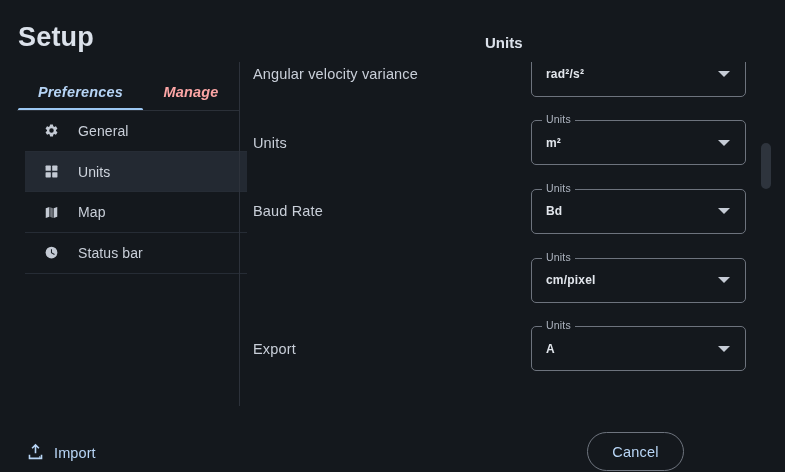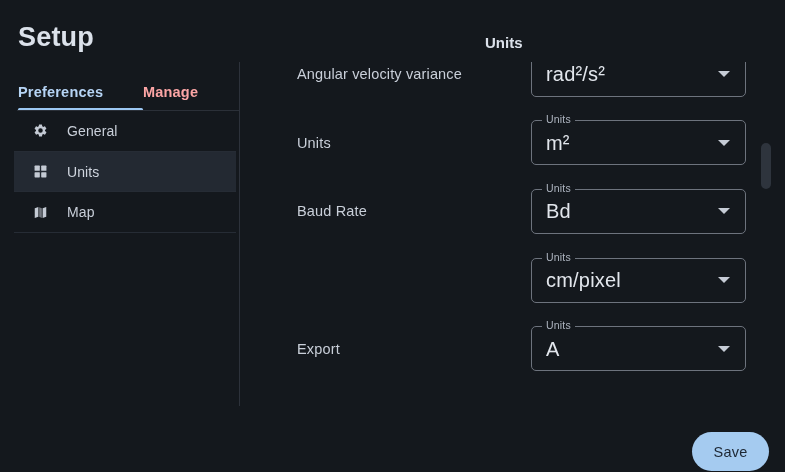--- a/index.html
+++ b/index.html
@@ -39,26 +39,27 @@
   .tabs {
     position: absolute;
     left: 0; top: 72px;
     width: 240px; height: 39px;
     display: flex;
   }
   .tab {
     position: relative;
     display: flex;
     align-items: center;
-    justify-content: flex-start;
+    justify-content: center;
     height: 39px;
     font-size: 14.5px;
     font-weight: bold;
     letter-spacing: .2px;
     cursor: pointer;
+    font-style: italic;
   }
   .tab.tab-prefs { width: 125px; margin-left: 18px; color: #b6d4f5; }
   .tab.tab-manage { width: 96px; color: #fca5a5; }
   .tab.active::after {
     content: "";
     position: absolute;
     left: 0; right: 0; bottom: 0;
     height: 3px;
     background: #9cc7f2;
     border-radius: 2px;
@@ -66,21 +67,21 @@
   .tabs-underline {
     position: absolute;
     left: 17px; top: 110px;
     width: 222px; height: 1px;
     background: #2b3038;
   }
 
   
   .sidebar {
     position: absolute;
-    left: 14px; top: 111px;
+    left: 25px; top: 111px;
     width: 222px;
   }
   .nav-item {
     position: relative;
     display: flex;
     align-items: center;
     height: 40.7px;
     padding-left: 15px;
     cursor: pointer;
     border-bottom: 1px solid #262c35;
@@ -128,21 +129,20 @@
     display: flex;
     align-items: center;
   }
   .setting-label {
     position: absolute;
     left: 13px;
     font-size: 14.5px;
     color: #c9cfd9;
     letter-spacing: .15px;
     white-space: nowrap;
-    margin-left: 44px;
   }
 
   
   .select-field {
     position: absolute;
     left: 291px;
     width: 215px;
     height: 45px;
   }
   .select-outline {
@@ -160,22 +160,22 @@
     background: #14181d;
     font-size: 10.5px;
     color: #aeb5c0;
     line-height: 12px;
     letter-spacing: .2px;
   }
   .select-value {
     position: absolute;
     left: 15px; top: 50%;
     transform: translateY(-48%);
-    font-size: 20px;
-    font-weight: normal;
+    font-size: 12px;
+    font-weight: bold;
     color: #e2e6ec;
     letter-spacing: .2px;
     text-align: right;
   }
   .select-arrow {
     position: absolute;
     right: 16px; top: 50%;
     transform: translateY(-50%);
     width: 0; height: 0;
     border-left: 6px solid transparent;
@@ -291,20 +291,29 @@
       <span class="nav-icon">
         <svg width="15" height="15" viewBox="0 0 24 24" fill="currentColor">
             <path d="M8.6 3.2L2.8 5.3v15.5l5.8-2.2V3.2z"></path>
             <path d="M9.9 3.4v15.4l4.2 1.8V5.2L9.9 3.4z" opacity="0.55"></path>
             <path d="M15.4 5.3v15.5l5.8-2.2V3.1l-5.8 2.2z"></path>
           </svg>
       </span>
       <span class="nav-label">Map</span>
     </div>
 
+    <div class="nav-item">
+      <span class="nav-icon">
+        <svg width="15" height="15" viewBox="0 0 24 24" fill="currentColor">
+            <circle cx="12" cy="12" r="9.4"></circle>
+            <path d="M12.8 6.6h-1.7v6.2l5.2 3.2.9-1.5-4.4-2.6z" fill="#1a1f26"></path>
+          </svg>
+      </span>
+      <span class="nav-label">Status bar</span>
+    </div>
 
   </div>
 
   <div class="pane-divider"></div>
 
   <div class="settings-viewport">
     <div class="settings-list">
 
       <div class="setting-row">
         <div class="setting-label">Angular velocity variance</div>
@@ -357,22 +366,32 @@
 
     </div>
   </div>
 
   <div class="scrollbar-track">
     <div class="scrollbar-thumb"></div>
   </div>
 
   <div class="footer">
 
-
-
-
-    <div class="pill btn-save">
-      <span>Save</span>
-    </div>
+    <div class="io-btn io-import">
+      <span>
+        <svg width="19" height="19" viewBox="0 0 24 24" fill="currentColor">
+            <path d="M11 14.3V5.9L8.3 8.6 7 7.3 12 2.3l5 5-1.3 1.3L13 5.9v8.4h-2z"></path>
+            <path d="M3.4 16.1h2v3.6h13.2v-3.6h2v5.6H3.4z"></path>
+            <circle cx="17.3" cy="18.9" r="1"></circle>
+          </svg>
+      </span>
+      <span class="io-label">Import</span>
+    </div>
+
+
+    <div class="pill btn-cancel">
+      <span>Cancel</span>
+    </div>
+
 
   </div>
 
 </div>
 
 </body></html>

